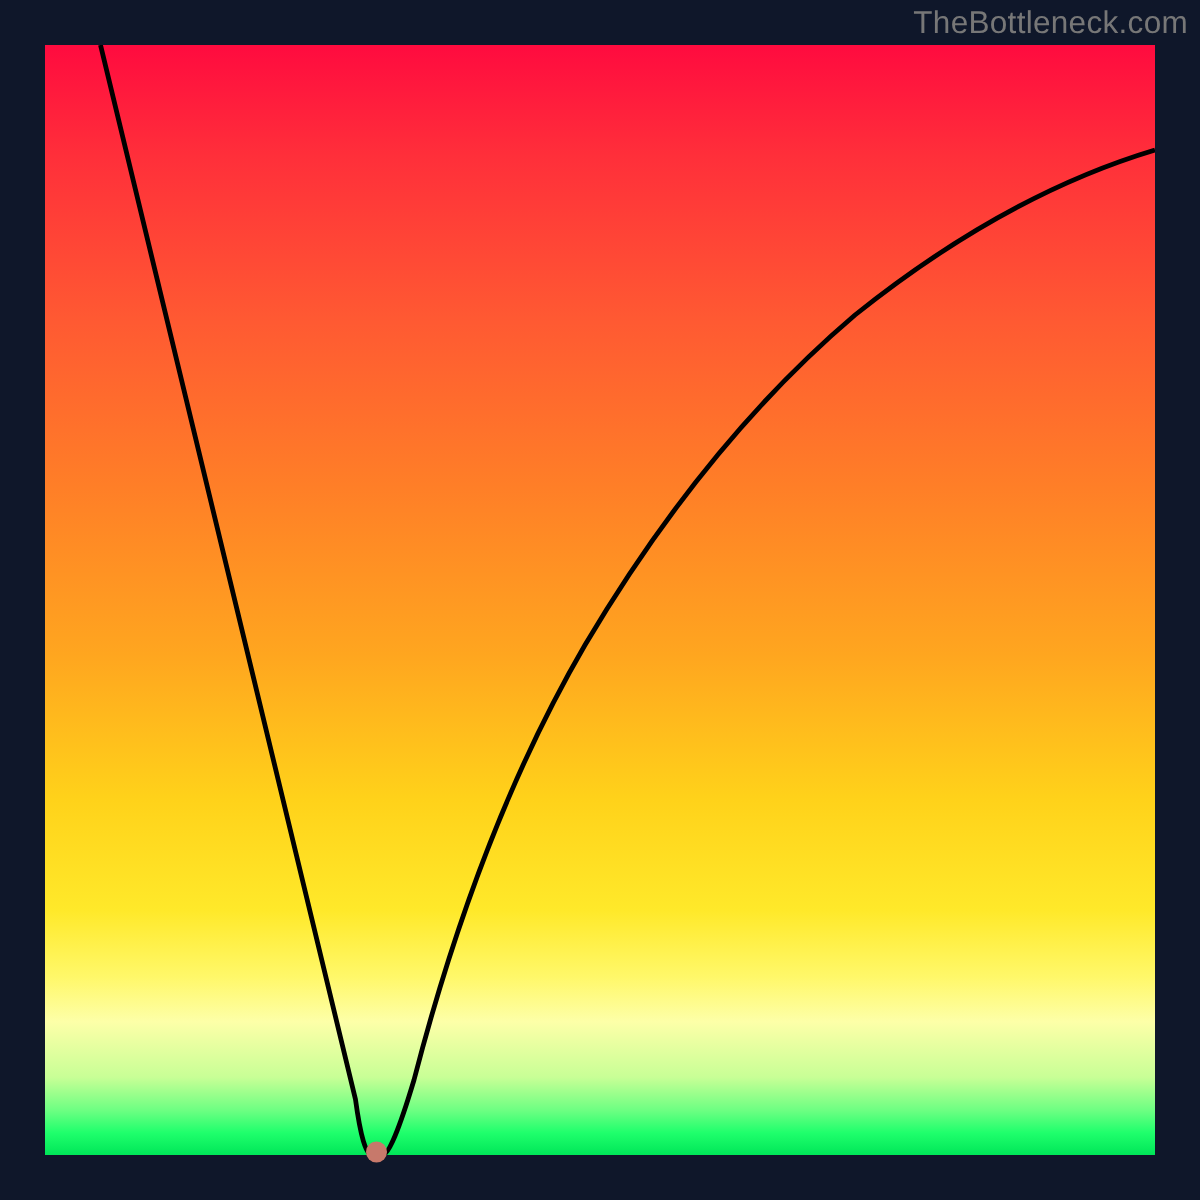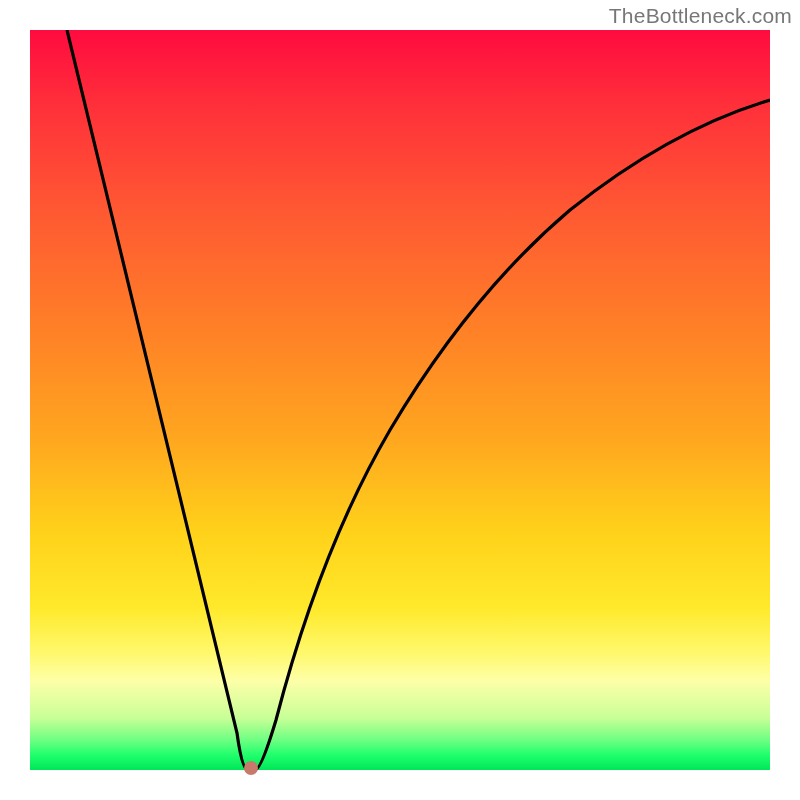--- a/index.html
+++ b/index.html
@@ -8,21 +8,21 @@
     width: 800px;
     height: 800px;
     background: #000;
     overflow: hidden;
     font-family: Arial, Helvetica, sans-serif;
   }
   .frame {
     position: relative;
     width: 800px;
     height: 800px;
-    background: #ffffff;
+    background: #0f172a;
   }
   .plot-area {
     position: absolute;
     left: 30px;
     top: 30px;
     width: 740px;
     height: 740px;
     
     background: linear-gradient(
       to bottom,

